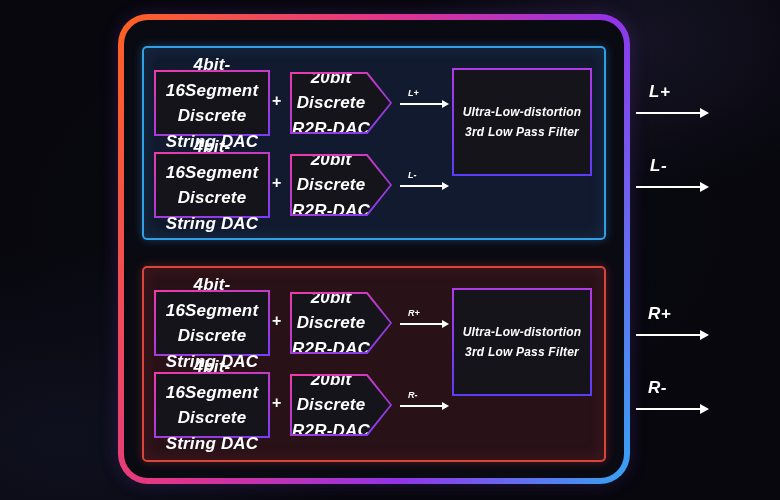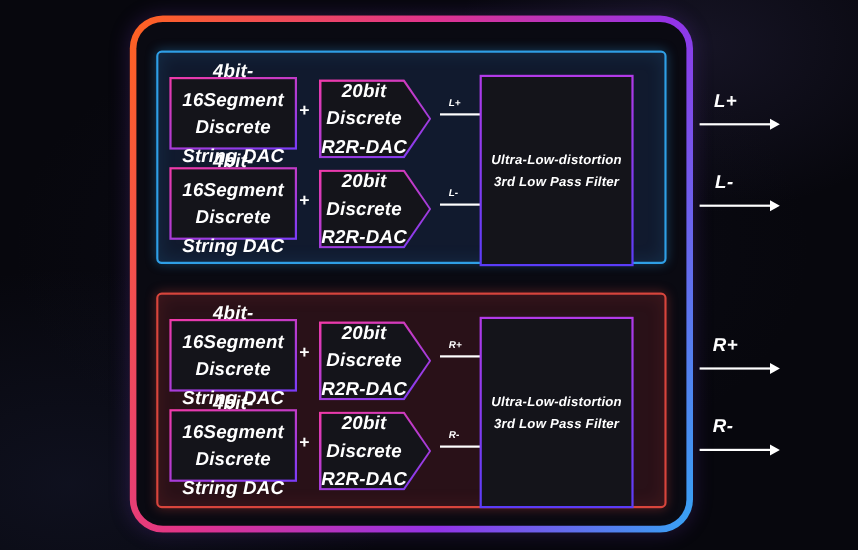--- a/index.html
+++ b/index.html
@@ -43,21 +43,21 @@
     flex:1;background:#14141a;display:flex;align-items:center;justify-content:center;text-align:center;
   }
   .box-text{
     color:#fff;font-style:italic;font-weight:700;font-size:17px;line-height:1.5;
     white-space:pre-line;letter-spacing:0.2px;
   }
   .filter-text{font-size:12px;line-height:1.7;}
 
   
   .pent{
-    position:absolute;width:102px;height:72px;
+    position:absolute;width:102px;height:62px;
     clip-path:polygon(0 0,76% 0,100% 50%,76% 100%,0 100%);
     background:linear-gradient(160deg,#f03aa8,#7a3cf8);
   }
   .pent .fill{
     position:absolute;inset:2px;
     clip-path:polygon(0 0,76% 0,100% 50%,76% 100%,0 100%);
     background:#14141a;display:flex;align-items:center;justify-content:center;text-align:center;
   }
   .pent .box-text{margin-right:20px;}
 
@@ -75,21 +75,21 @@
   .dac-a{left:10px;top:22px;width:116px;height:66px;}
   .dac-b{left:10px;top:104px;width:116px;height:66px;}
   .plus-a{left:128px;top:44px;}
   .plus-b{left:128px;top:126px;}
   .r2r-a{left:146px;top:24px;}
   .r2r-b{left:146px;top:106px;}
   .sigl-a{left:264px;top:40px;}
   .siga-a{left:256px;top:55px;}
   .sigl-b{left:264px;top:122px;}
   .siga-b{left:256px;top:137px;}
-  .filter-pos{left:292px;top:20px;width:140px;height:174px;}
+  .filter-pos{left:308px;top:20px;width:140px;height:108px;}
   .filter-pos{background:linear-gradient(180deg,#b23ae8,#5a3cf8);}
 
   
   .out-label{position:absolute;font-style:italic;font-weight:700;font-size:17px;color:#fff;letter-spacing:0.5px;}
   .out-arrow{position:absolute;width:64px;height:2px;background:#fff;}
   .out-arrow::after{
     content:"";position:absolute;right:-9px;top:-4px;
     border-left:9px solid #fff;border-top:5px solid transparent;border-bottom:5px solid transparent;
   }
 </style>

